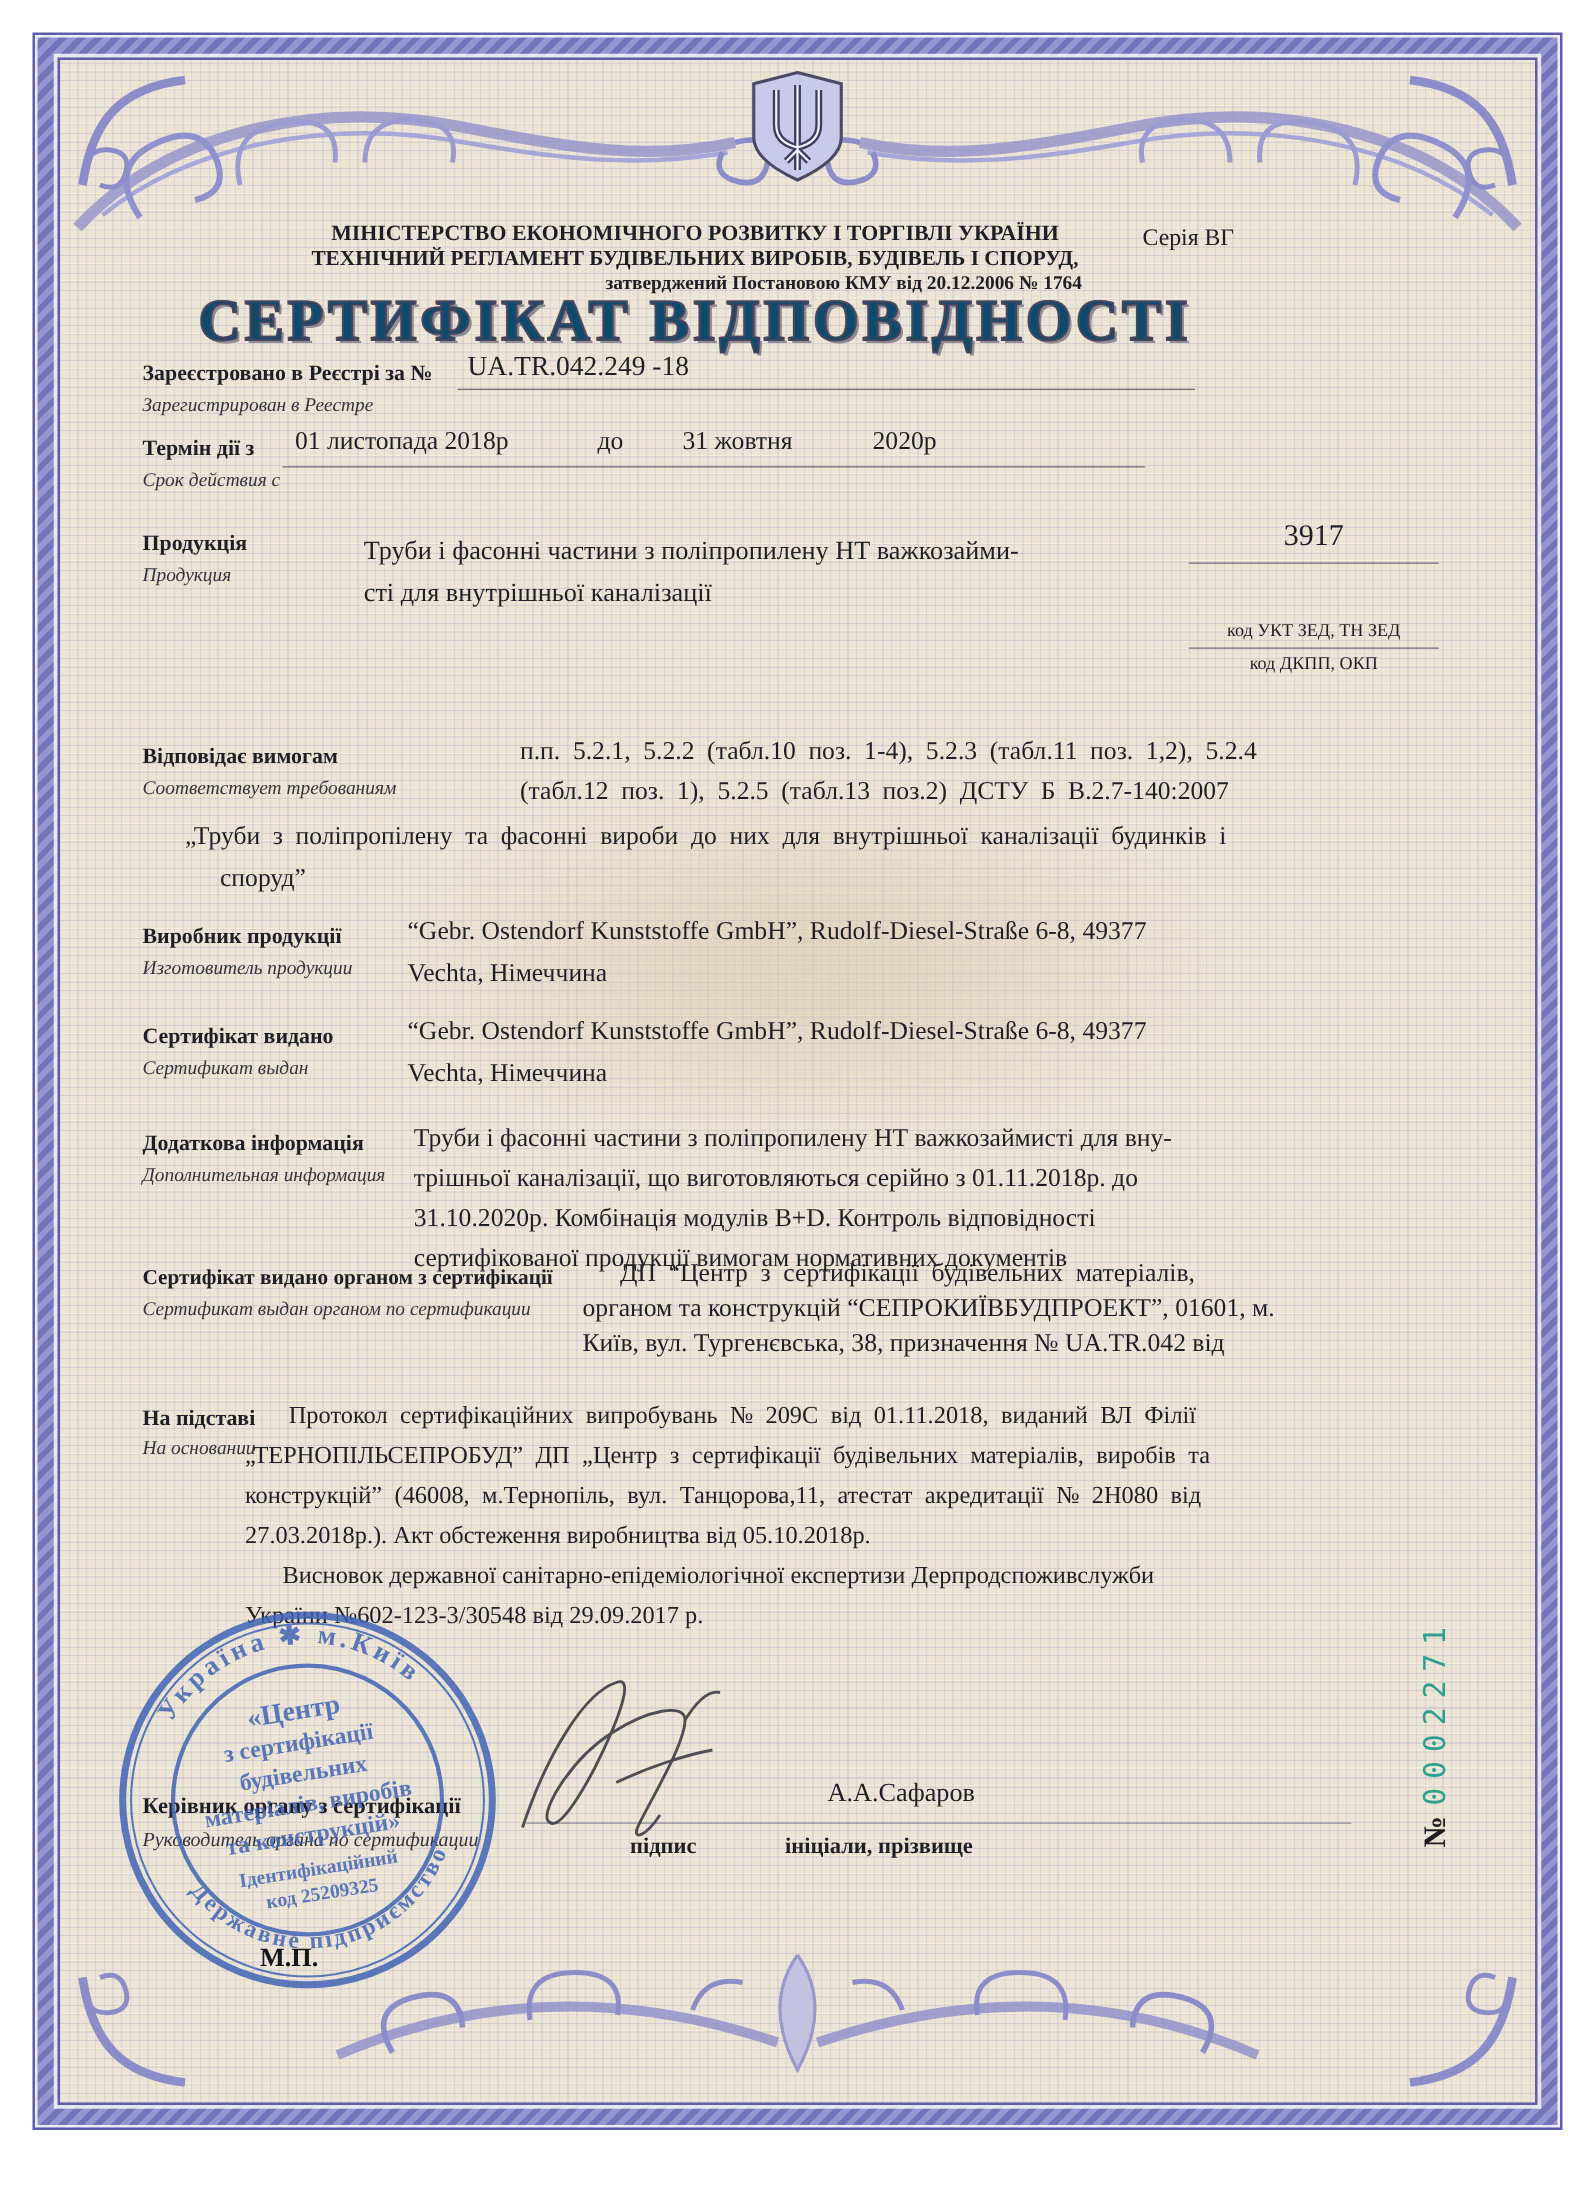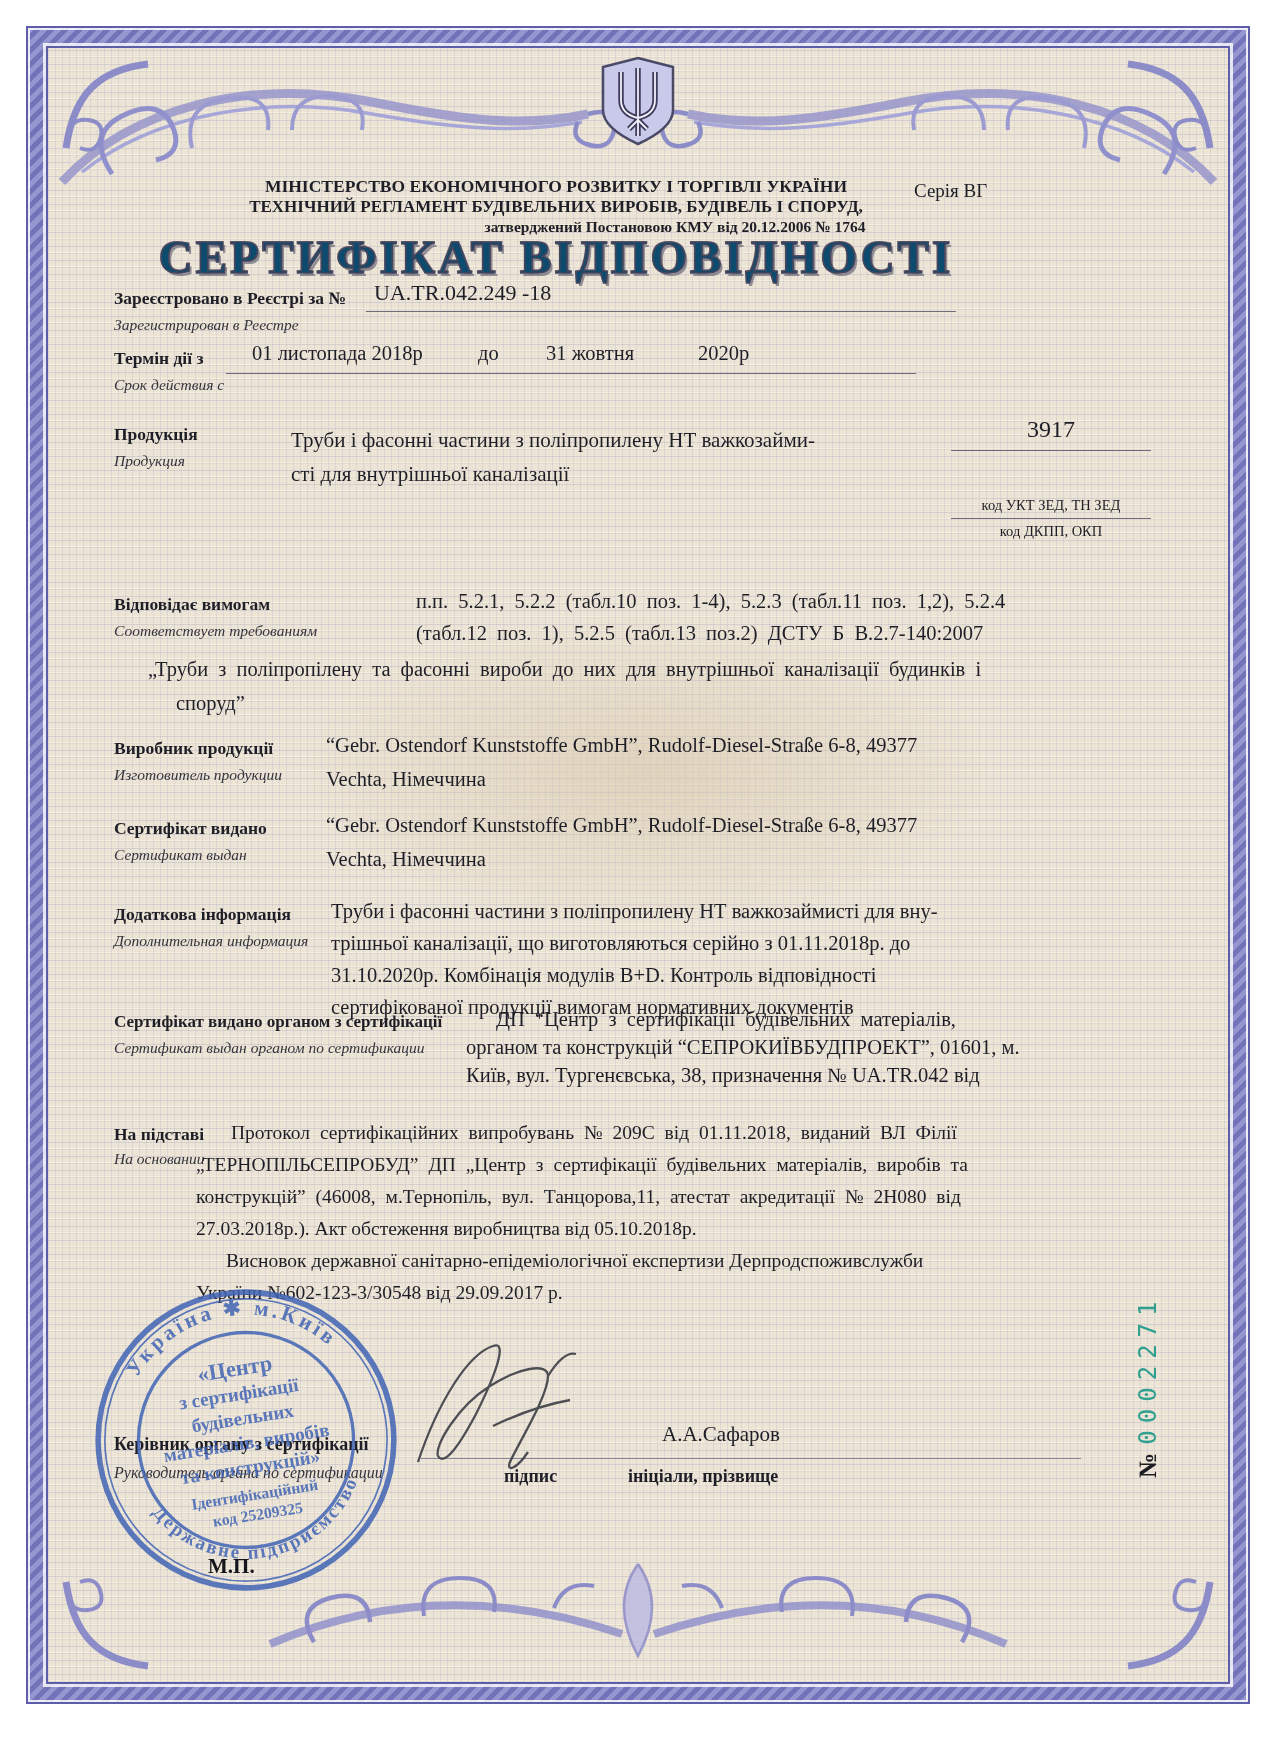--- a/index.html
+++ b/index.html
@@ -110,21 +110,21 @@
     <div class="abs" style="left:888px;top:154px;font-weight:400;font-size:19px;">Серія  ВГ</div>
     <div class="abs hdr title" style="left:80px;top:204px;width:900px;">СЕРТИФІКАТ ВІДПОВІДНОСТІ</div>
 
     <div class="abs lab" style="left:88px;top:262px;">Зареєстровано в Реєстрі за №</div>
     <div class="abs lab2" style="left:88px;top:290px;">Зарегистрирован в Реестре</div>
     <div class="abs val" style="left:348px;top:254px;font-size:22px;">UA.TR.042.249 -18</div>
     <div class="rule" style="left:340px;top:285px;width:590px;"></div>
 
     <div class="abs lab" style="left:88px;top:322px;">Термін дії з</div>
     <div class="abs lab2" style="left:88px;top:350px;">Срок действия с</div>
-    <div class="abs val" style="left:210px;top:316px;margin-left:16px;">01  листопада  2018р</div>
+    <div class="abs val" style="left:210px;top:316px;">01  листопада  2018р</div>
     <div class="abs val" style="left:452px;top:316px;">до</div>
     <div class="abs val" style="left:520px;top:316px;">31   жовтня</div>
     <div class="abs val" style="left:672px;top:316px;">2020р</div>
     <div class="rule" style="left:200px;top:347px;width:690px;"></div>
 
     <div class="abs lab" style="left:88px;top:398px;">Продукція</div>
     <div class="abs lab2" style="left:88px;top:426px;">Продукция</div>
     <div class="abs val" style="left:265px;top:402px;font-size:21px;">Труби і фасонні частини з поліпропилену НТ важкозайми-</div>
     <div class="abs val" style="left:265px;top:436px;font-size:21px;">сті для внутрішньої каналізації</div>
     <div class="abs" style="left:925px;top:390px;width:200px;text-align:center;font-size:24px;">3917</div>

